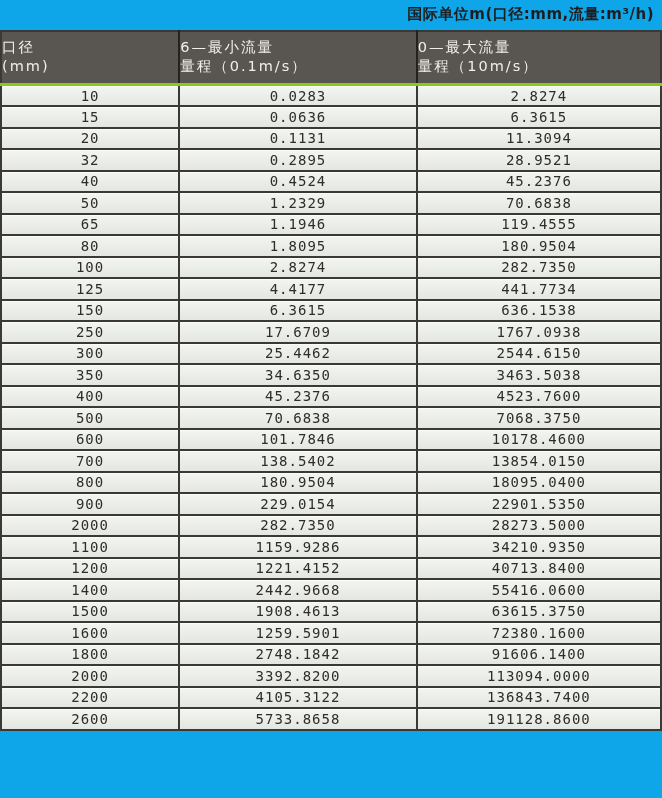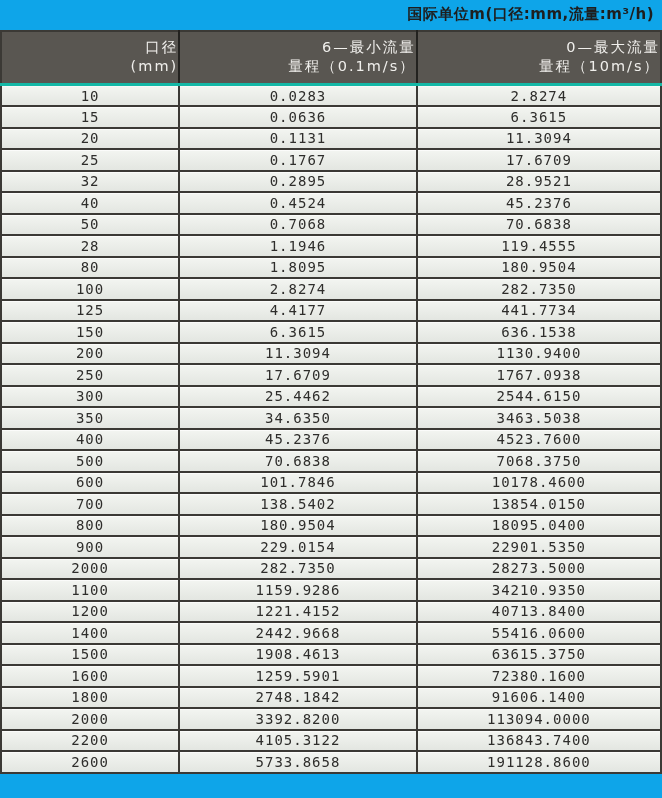--- a/index.html
+++ b/index.html
@@ -32,22 +32,22 @@
     table-layout: fixed;
     border: 2px solid #3b3935;
   }
   table.flow-table thead th {
     background: #595651;
     color: #f0efec;
     font-weight: normal;
     font-size: 14.5px;
     line-height: 19px;
     padding: 6px 0 7px 0;
-    text-align: right;
-    border-bottom: 3px solid #14b8a6;
+    text-align: left;
+    border-bottom: 3px solid #84cc16;
     letter-spacing: 2px;
   }
   table.flow-table thead th + th {
     border-left: 2px solid #23221f;
   }
   table.flow-table tbody td {
     height: 21.5px;
     padding: 0;
     text-align: center;
     vertical-align: middle;
@@ -105,41 +105,36 @@
           <td>15</td>
           <td>0.0636</td>
           <td>6.3615</td>
         </tr>
         <tr>
           <td>20</td>
           <td>0.1131</td>
           <td>11.3094</td>
         </tr>
         <tr>
-          <td>25</td>
-          <td>0.1767</td>
-          <td>17.6709</td>
-        </tr>
-        <tr>
           <td>32</td>
           <td>0.2895</td>
           <td>28.9521</td>
         </tr>
         <tr>
           <td>40</td>
           <td>0.4524</td>
           <td>45.2376</td>
         </tr>
         <tr>
           <td>50</td>
-          <td>0.7068</td>
+          <td>1.2329</td>
           <td>70.6838</td>
         </tr>
         <tr>
-          <td>28</td>
+          <td>65</td>
           <td>1.1946</td>
           <td>119.4555</td>
         </tr>
         <tr>
           <td>80</td>
           <td>1.8095</td>
           <td>180.9504</td>
         </tr>
         <tr>
           <td>100</td>
@@ -150,25 +145,20 @@
           <td>125</td>
           <td>4.4177</td>
           <td>441.7734</td>
         </tr>
         <tr>
           <td>150</td>
           <td>6.3615</td>
           <td>636.1538</td>
         </tr>
         <tr>
-          <td>200</td>
-          <td>11.3094</td>
-          <td>1130.9400</td>
-        </tr>
-        <tr>
           <td>250</td>
           <td>17.6709</td>
           <td>1767.0938</td>
         </tr>
         <tr>
           <td>300</td>
           <td>25.4462</td>
           <td>2544.6150</td>
         </tr>
         <tr>

